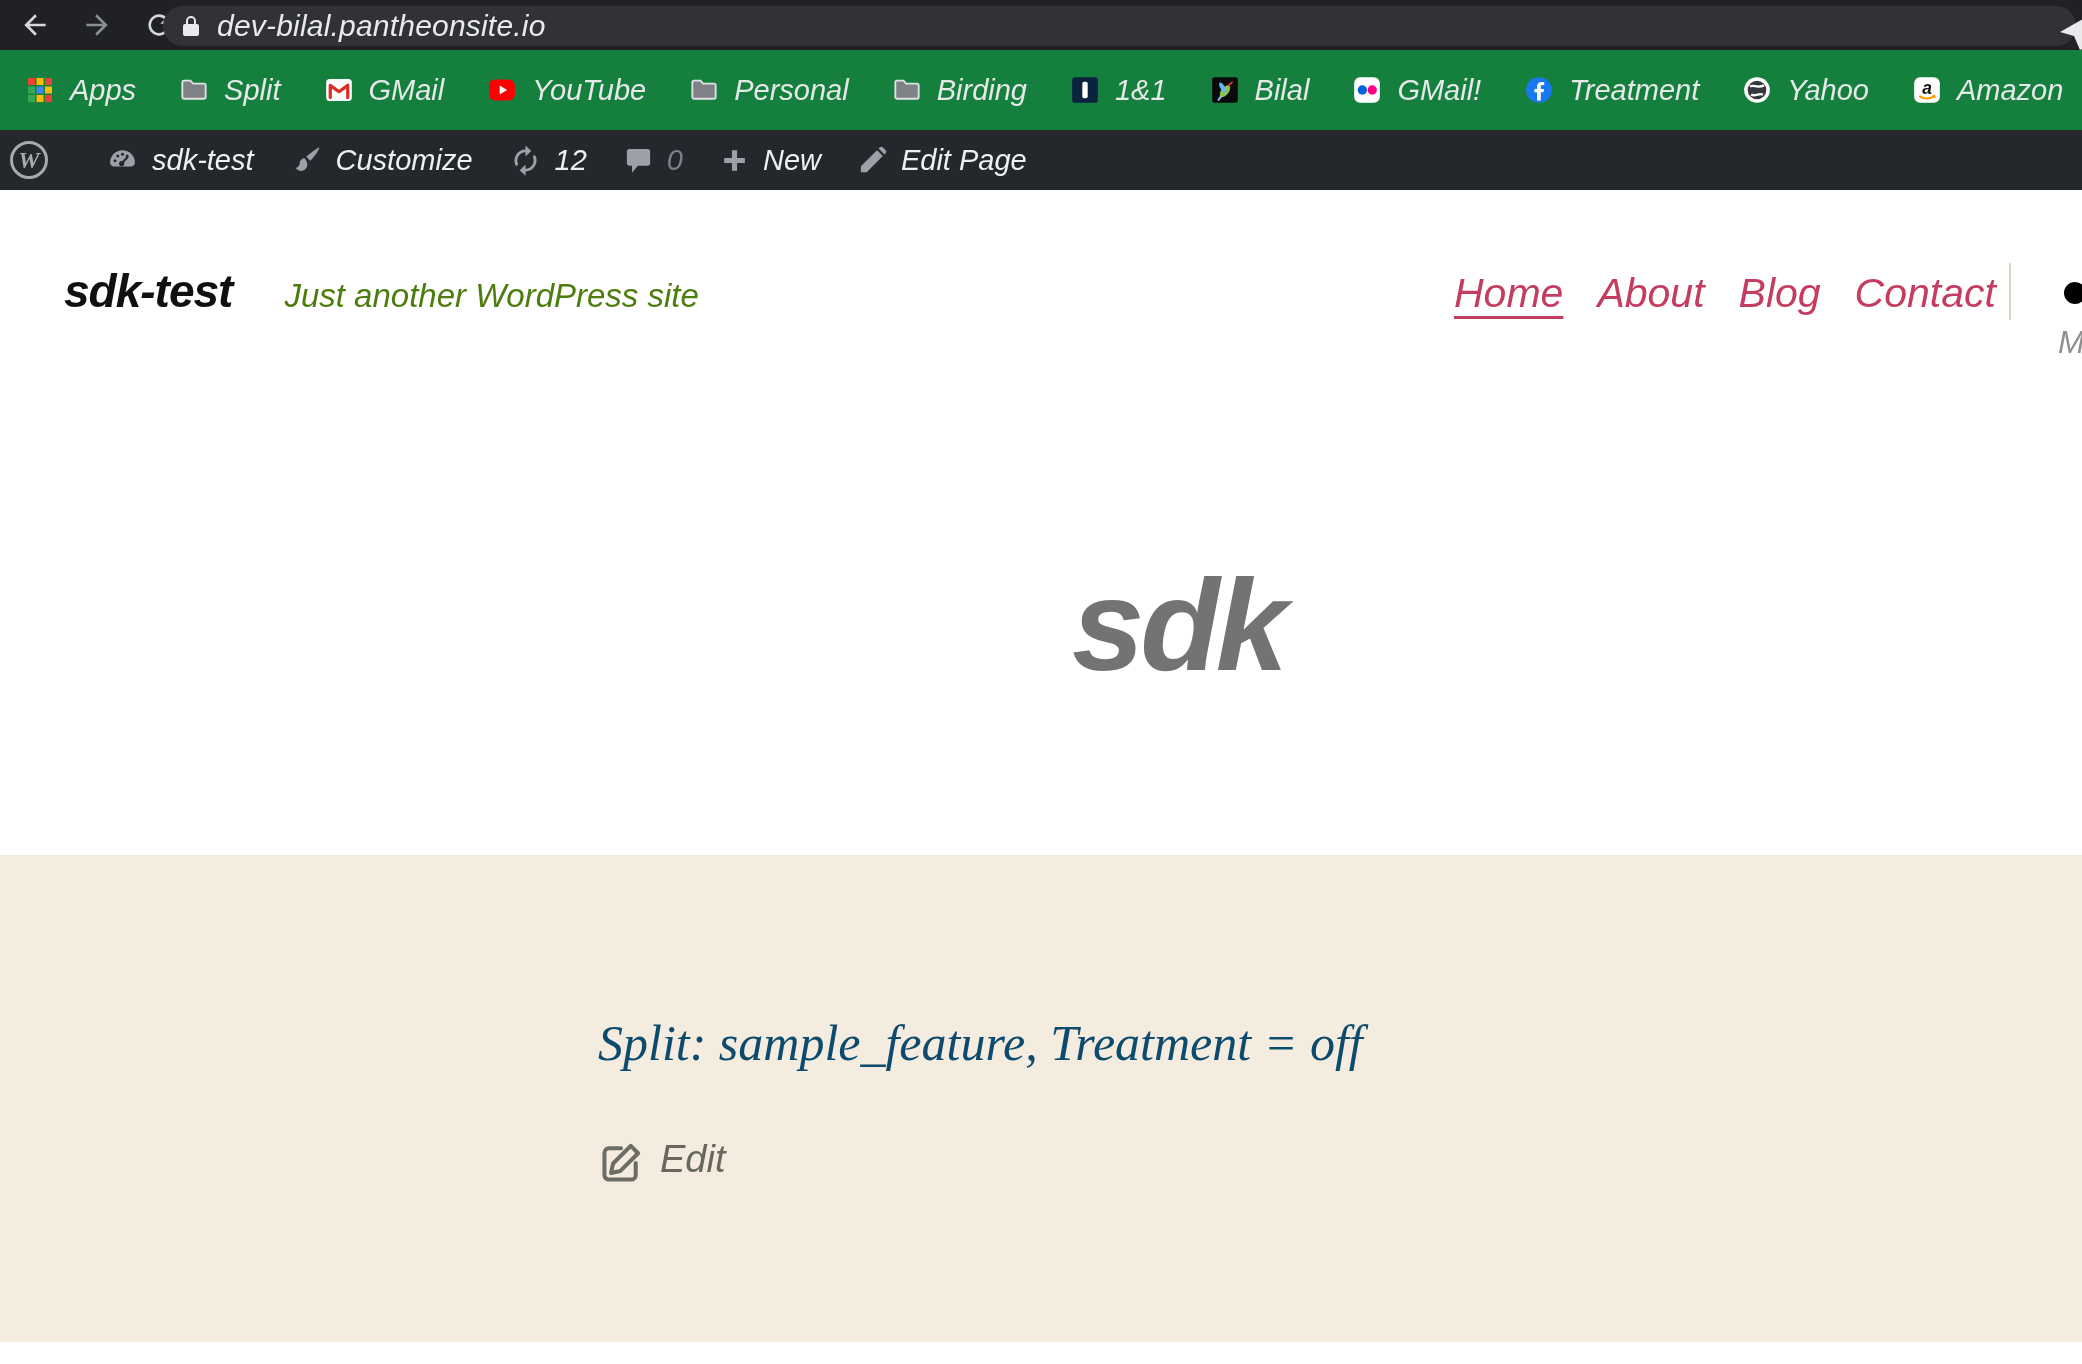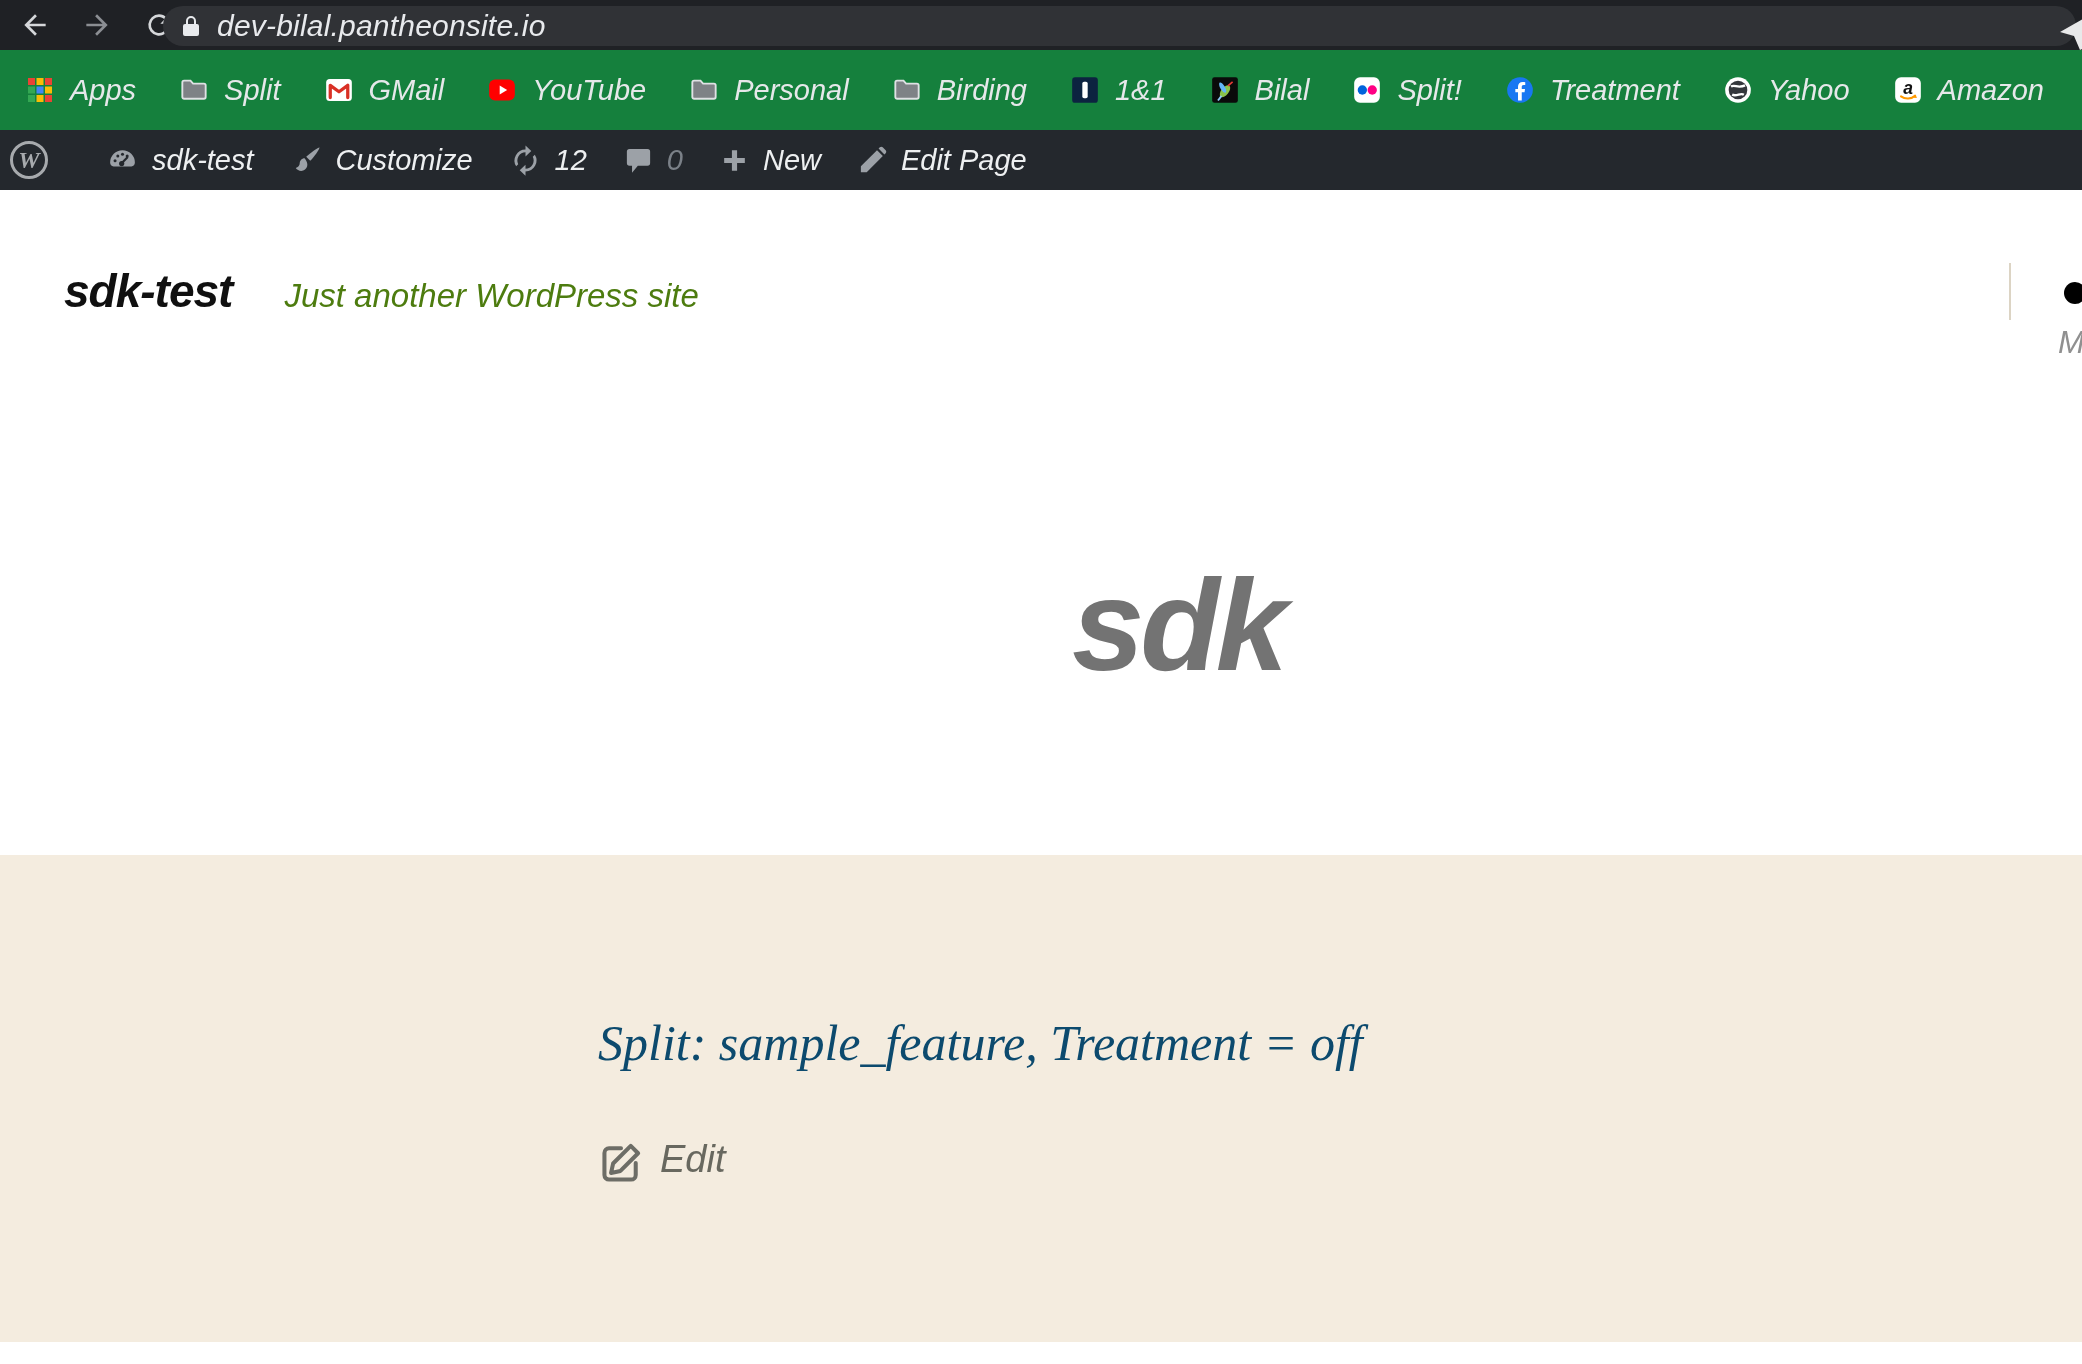--- a/index.html
+++ b/index.html
@@ -179,21 +179,21 @@
     </div>
 
     <div class="bm">
       <span class="ic">
         <svg viewBox="0 0 24 24">
             <rect x="1" y="1" width="22" height="22" rx="5" fill="#ffffff"></rect>
             <circle cx="8" cy="12" r="4" fill="#0063dc"></circle>
             <circle cx="16.5" cy="12" r="4" fill="#ff0084"></circle>
           </svg>
       </span>
-      <span class="lbl">Split!</span>
+      <span class="lbl">GMail!</span>
     </div>
 
     <div class="bm">
       <span class="ic">
         <svg viewBox="0 0 24 24">
             <circle cx="12" cy="12" r="11" fill="#1877f2"></circle>
             <path d="M13.5 21v-7h2.4l.4-2.8h-2.8V9.3c0-.8.4-1.6 1.7-1.6h1.3V5.3s-1.2-.2-2.3-.2c-2.3 0-3.9 1.4-3.9 4v2.1H8v2.8h2.3v7h3.2z" fill="#ffffff"></path>
           </svg>
       </span>
       <span class="lbl">Treatment</span>
@@ -295,20 +295,26 @@
       </span>
       <span class="atxt">Edit Page</span>
     </div>
   </div>
 
   <div class="site-header-row">
     <span class="site-title">sdk-test</span>
     <span class="site-tagline">Just another WordPress site</span>
   </div>
 
+  <nav class="site-nav">
+    <span class="nav-link active">Home</span>
+    <span class="nav-link">About</span>
+    <span class="nav-link">Blog</span>
+    <span class="nav-link">Contact</span>
+  </nav>
 
   <div class="header-vdivider"></div>
   <div class="menu-dot"></div>
   <div class="menu-label-partial">M</div>
 
   <div class="hero-logo">sdk</div>
 
   <div class="feature-section"></div>
   <div class="feature-text">Split: sample_feature, Treatment = off</div>
 

